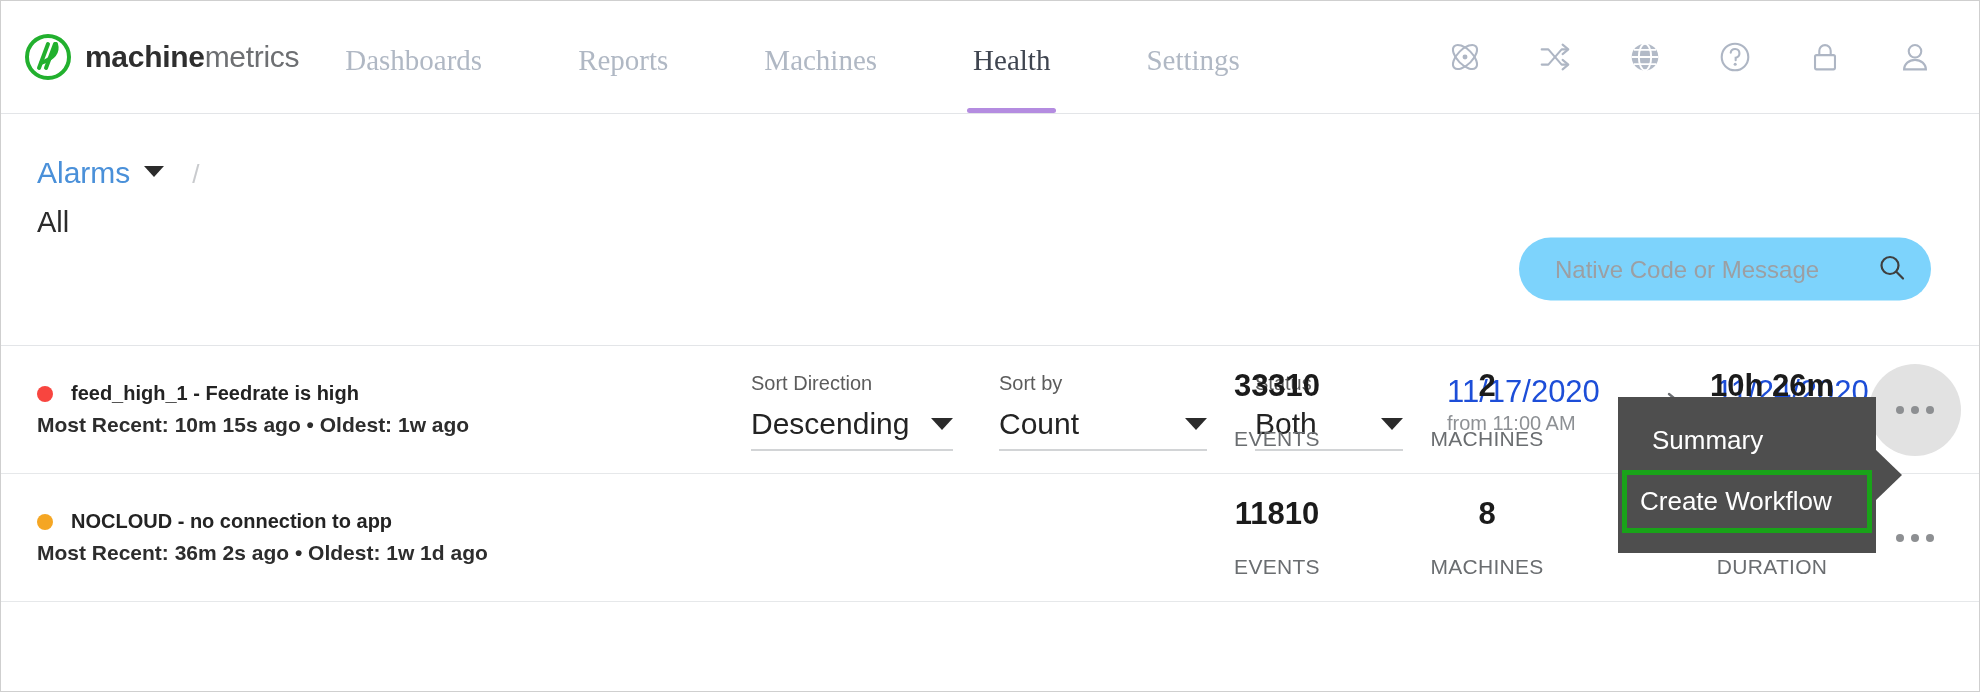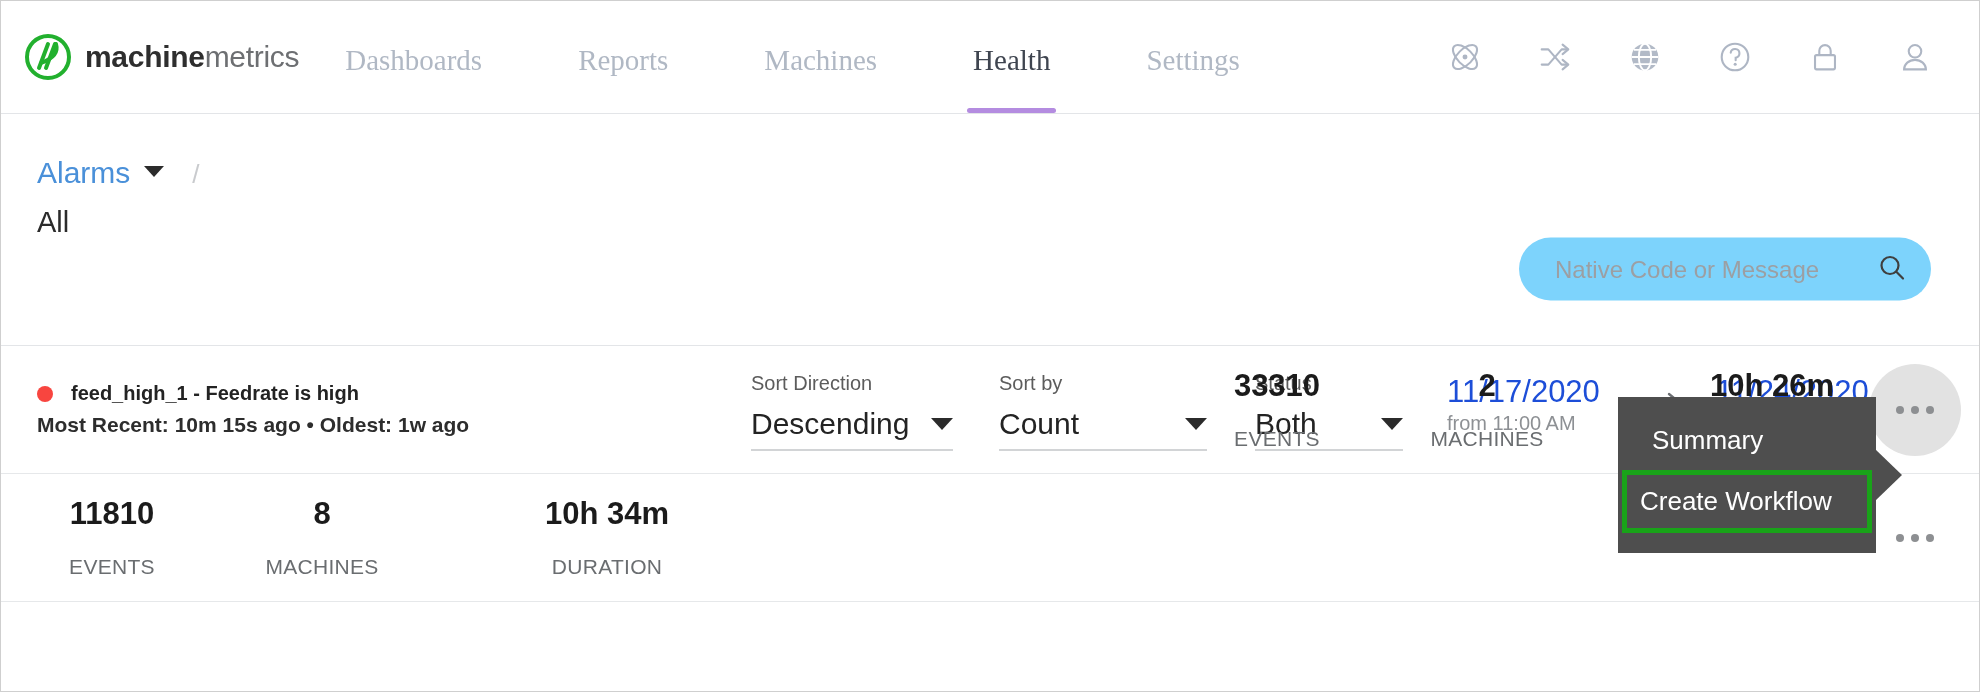--- a/index.html
+++ b/index.html
@@ -427,20 +427,27 @@
         <div class="metric-label">DURATION</div>
       </div>
       <div class="row-menu circled">
         <span class="d"></span>
         <span class="d"></span>
         <span class="d"></span>
       </div>
     </div>
 
     <div class="row">
+      <div class="row-main">
+        <div class="row-title">
+          <span class="dot" style="background:#f5a623"></span>
+          <span>NOCLOUD - no connection to app</span>
+        </div>
+        <div class="row-sub">Most Recent: 36m 2s ago • Oldest: 1w 1d ago</div>
+      </div>
       <div class="metric m-events">
         <div class="metric-value">11810</div>
         <div class="metric-label">EVENTS</div>
       </div>
       <div class="metric m-machines">
         <div class="metric-value">8</div>
         <div class="metric-label">MACHINES</div>
       </div>
       <div class="metric m-duration">
         <div class="metric-value">10h 34m</div>

